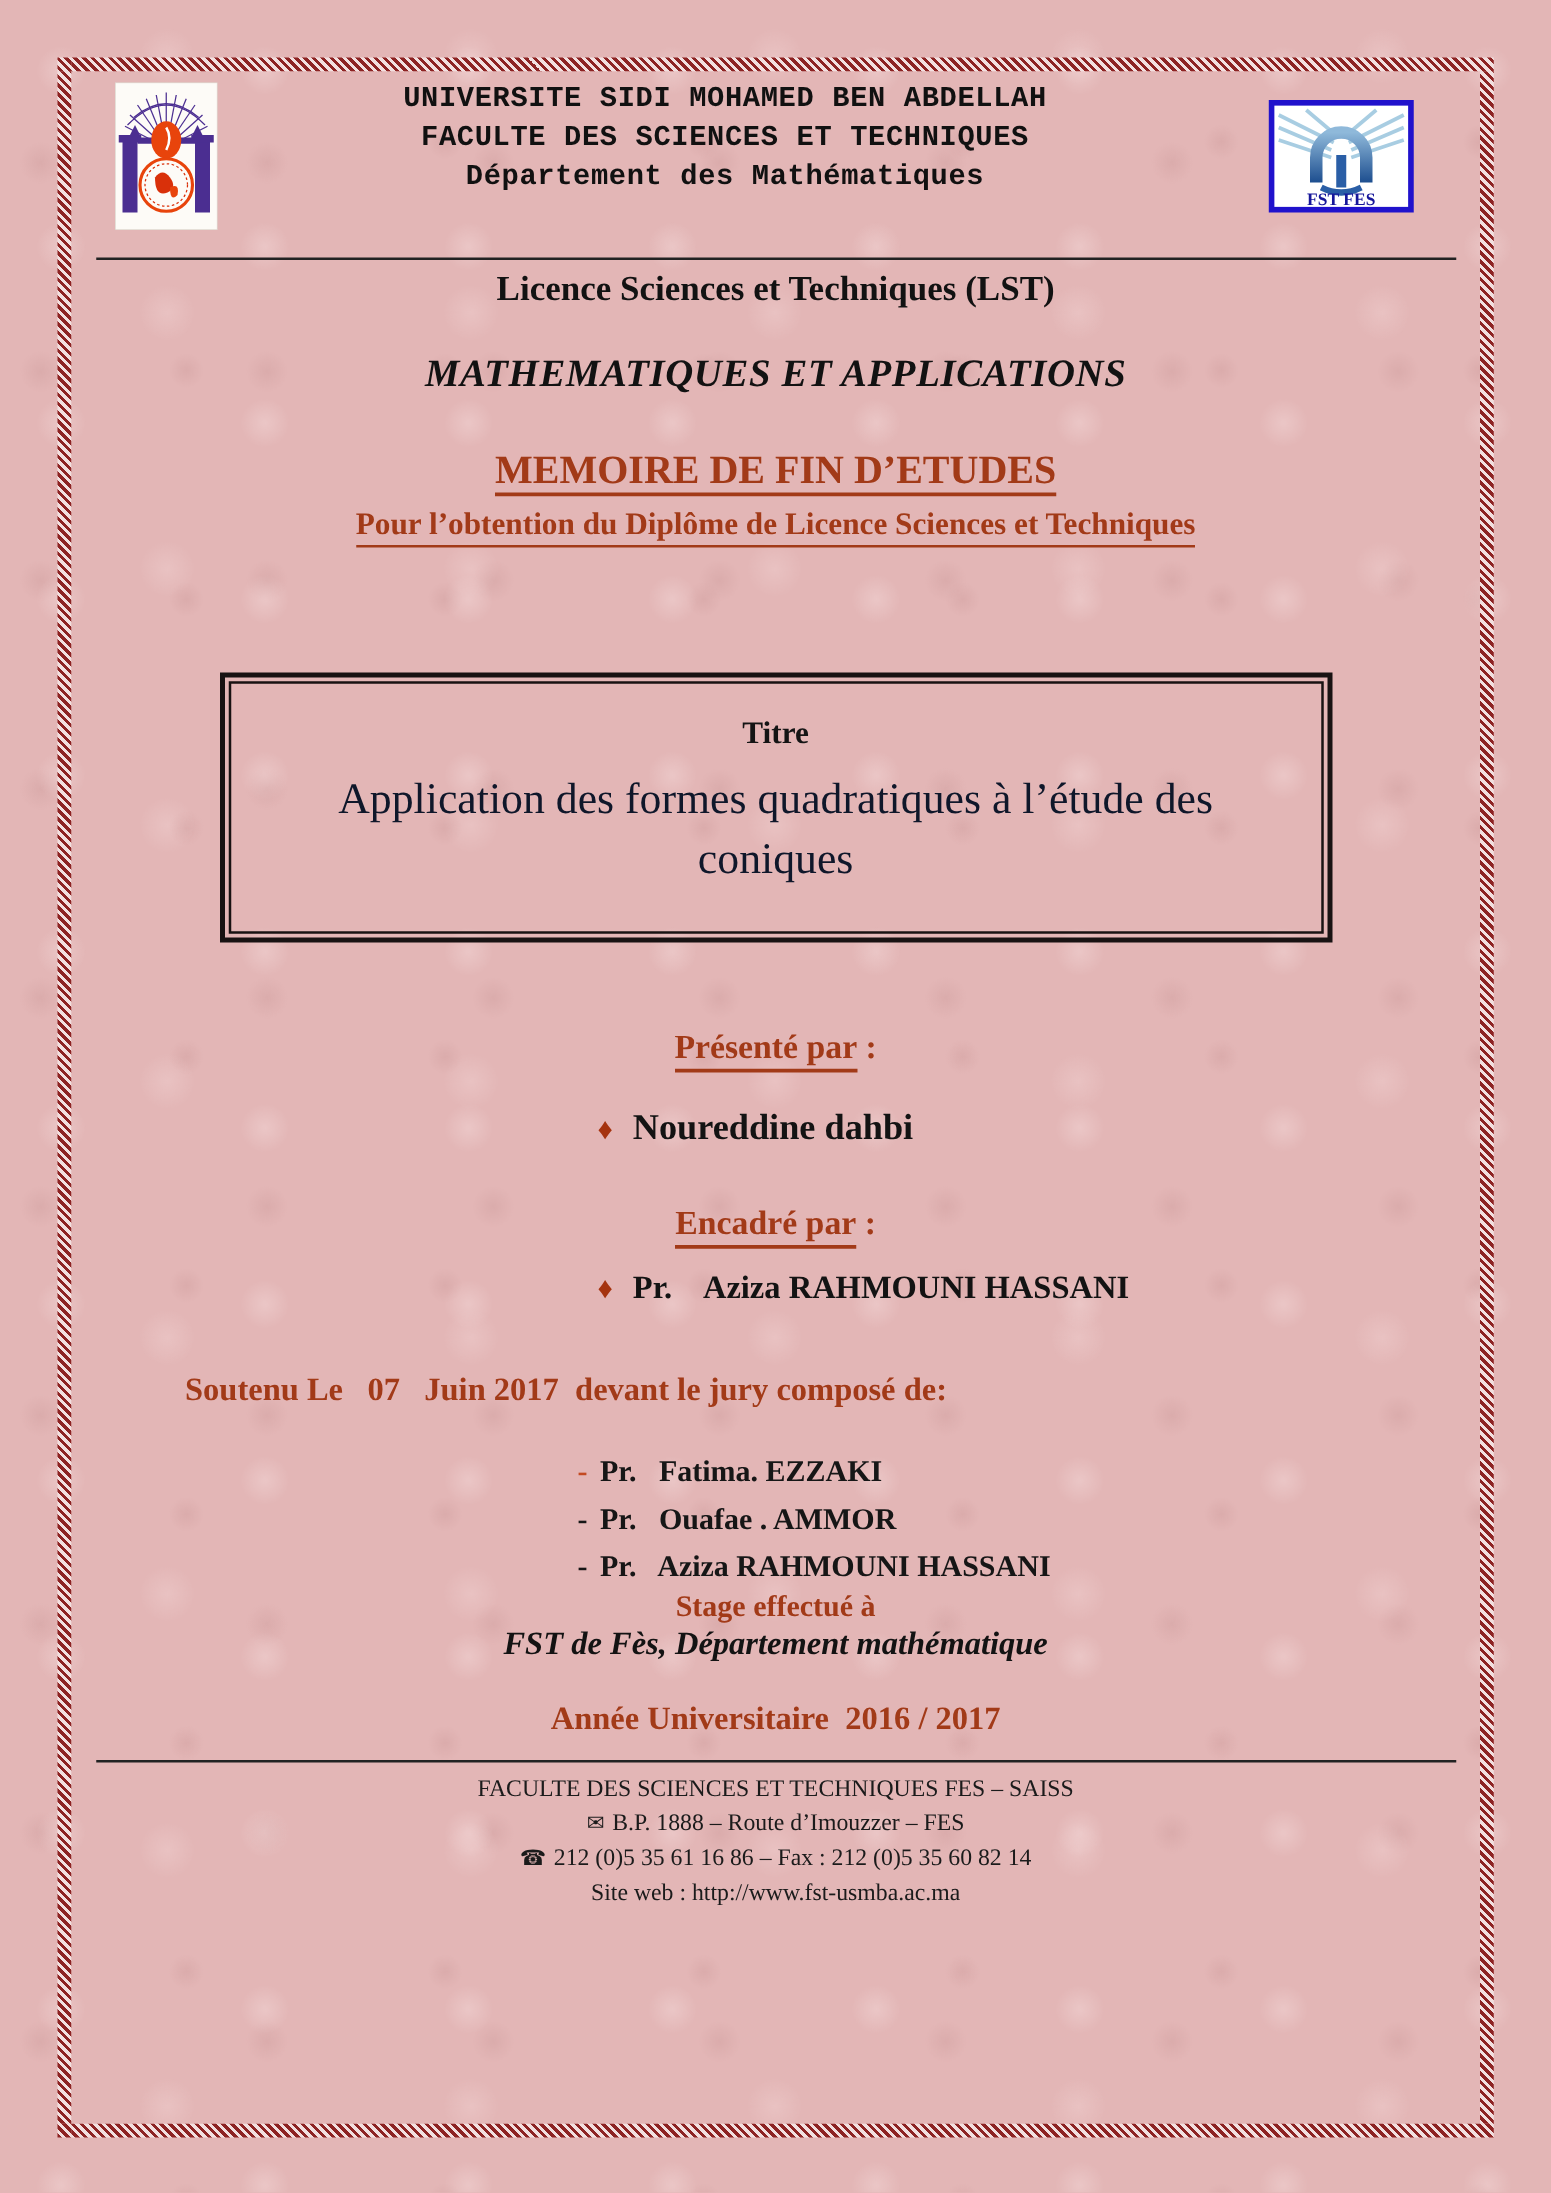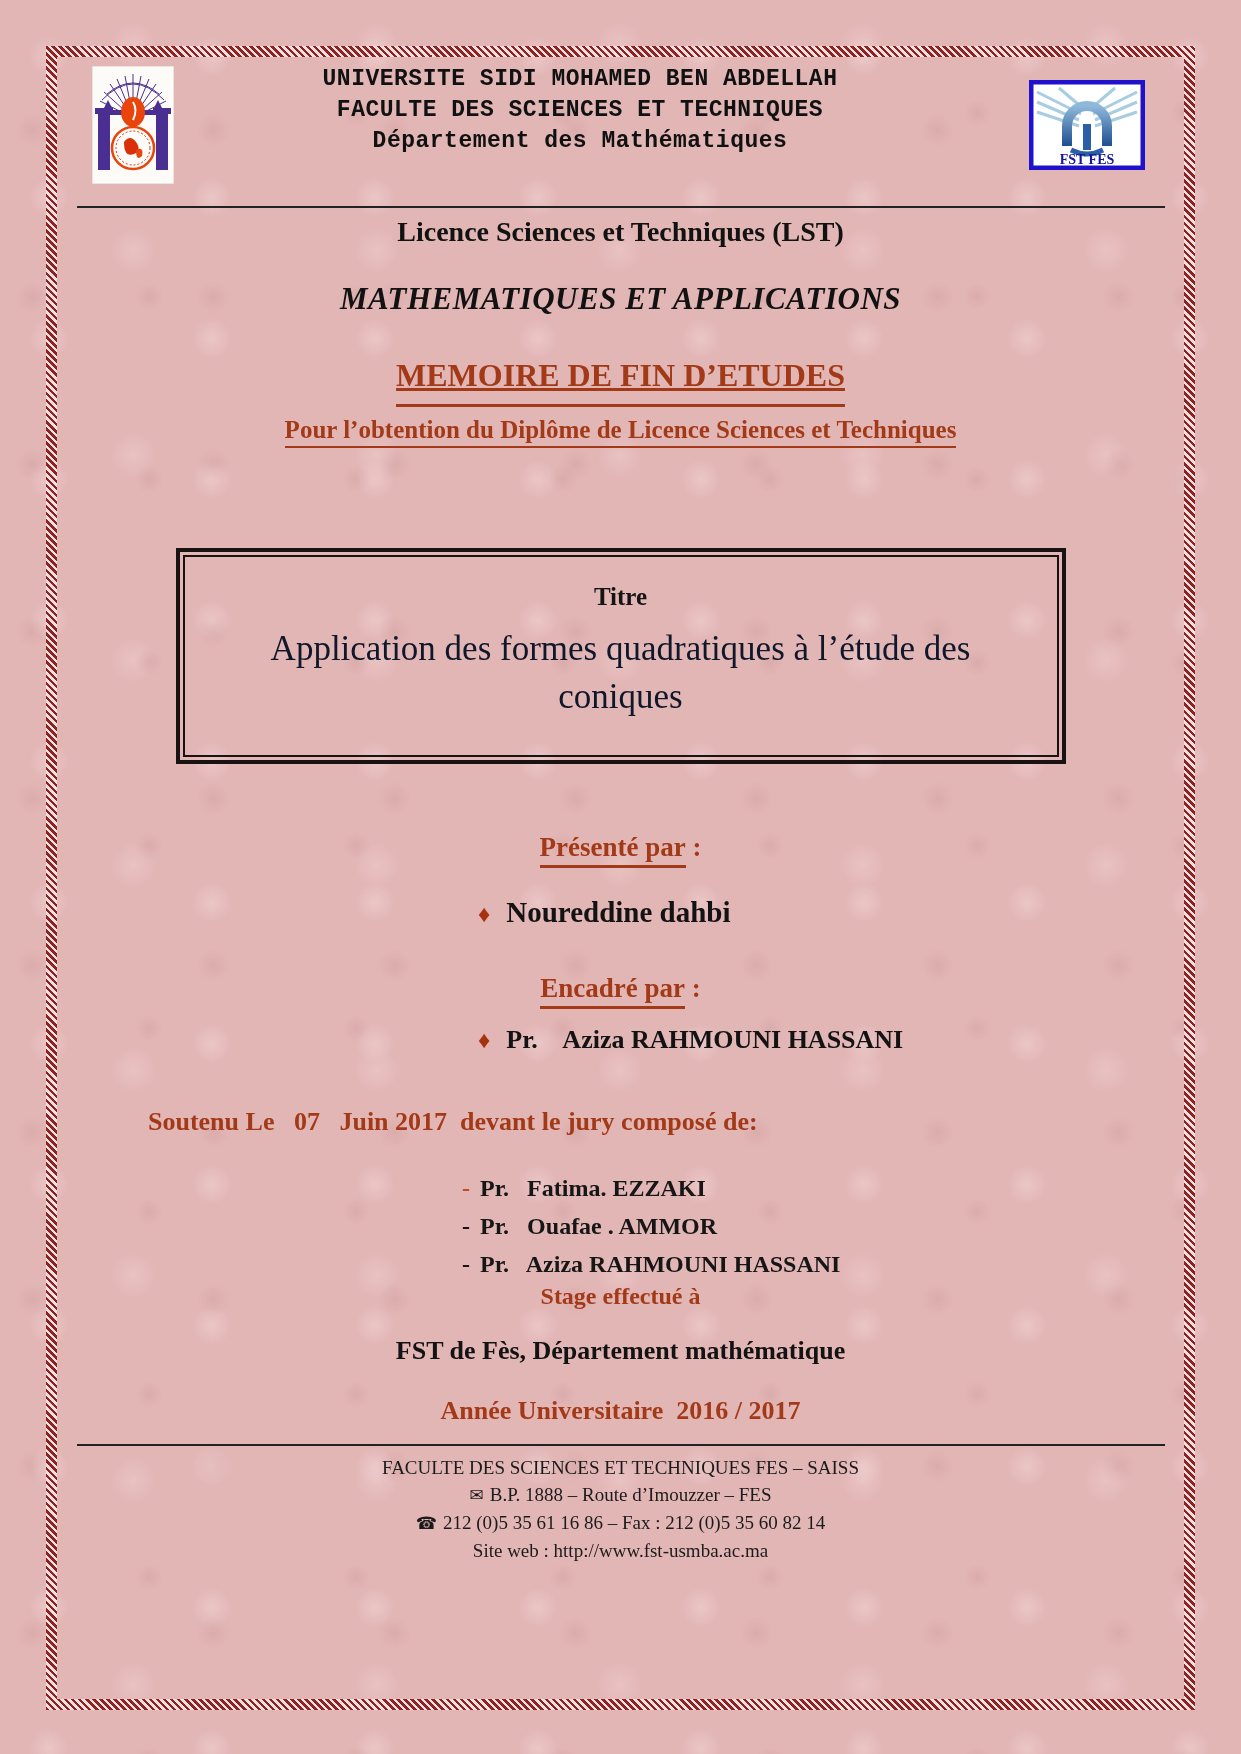--- a/index.html
+++ b/index.html
@@ -21,32 +21,32 @@
     pointer-events:none;
   }
   .content{position:absolute;top:58px;left:60px;right:60px;bottom:58px;}
   .center{text-align:center;}
   .accent{color:#a23a18;}
   .pre{white-space:pre-wrap;}
 
   
   .header-row{position:relative;height:130px;margin-top:6px;}
   .logo-left{position:absolute;left:32px;top:2px;}
-  .logo-right{position:absolute;right:36px;top:16px;text-align:right;}
+  .logo-right{position:absolute;right:50px;top:16px;text-align:right;}
   .header-text{
     margin-left:150px;width:740px;text-align:center;
     font-family:Liberation Mono, monospace;font-weight:bold;
     font-size:23px;line-height:31px;color:#111;letter-spacing:.5px;
   }
   .rule{border:none;border-top:2px solid #222;width:1088px;margin:12px auto 0 auto;}
 
   .licence{margin-top:8px;font-size:28px;font-weight:bold;color:#121212;}
   .speciality{margin-top:33px;font-size:31px;font-weight:bold;color:#121212;letter-spacing:.5px;font-style:italic;}
   .memoire{margin-top:40px;font-size:32px;font-weight:bold;}
-  .memoire .u{display:inline-block;border-bottom:3px solid currentColor;padding-bottom:10px;text-decoration:underline;}
+  .memoire .u{display:inline-block;border-bottom:3px solid currentColor;padding-bottom:0;}
   .purpose{margin-top:9px;font-size:25px;font-weight:bold;}
   .purpose .u{display:inline-block;border-bottom:2.5px solid currentColor;padding-bottom:2px;}
 
   
   .title-box{width:882px;margin:100px auto 0 auto;border:4px solid #181212;}
   .title-box-inner{margin:3px;border:2px solid #181212;padding:26px 28px 34px 28px;text-align:center;}
   .title-label{font-size:25px;font-weight:bold;color:#141414;}
   .title-main{margin:14px auto 0 auto;max-width:790px;font-size:35px;line-height:48px;color:#0f172a;font-weight:normal;}
 
   .section-heading{font-weight:bold;font-size:27px;margin-top:0;}
@@ -58,21 +58,21 @@
   .candidate{margin-top:28px;font-size:29px;}
   .supervisor{margin-top:16px;font-size:26px;}
 
   .soutenu{margin-top:52px;margin-left:88px;font-size:26px;font-weight:bold;}
   .jury-list{list-style:none;margin:32px 0 0 402px;padding:0;font-size:24px;font-weight:bold;color:#161616;}
   .jury-list li{line-height:38px;}
   .jury-list .dash{margin-right:10px;}
   .jury-list li:first-child .dash{color:#c34a22;}
 
   .stage{font-size:24px;font-weight:bold;}
-  .stage-location{margin-top:26px;font-size:26px;font-weight:bold;color:#131313;}
+  .stage-location{margin-top:0;font-size:26px;font-weight:bold;color:#131313;font-style:italic;}
   .annee{margin-top:30px;font-size:26px;font-weight:bold;}
 
   .rule2{border:none;border-top:2px solid #222;width:1088px;margin:18px auto 0 auto;}
   .footer{margin-top:8px;font-size:19px;line-height:27px;color:#1b1b1b;}
   .footer .ico{font-family:"DejaVu Sans", sans-serif;font-size:17px;margin-right:6px;}
 
   svg text{font-family:"Liberation Serif", serif;}
 </style>
 </head>
 <body>

